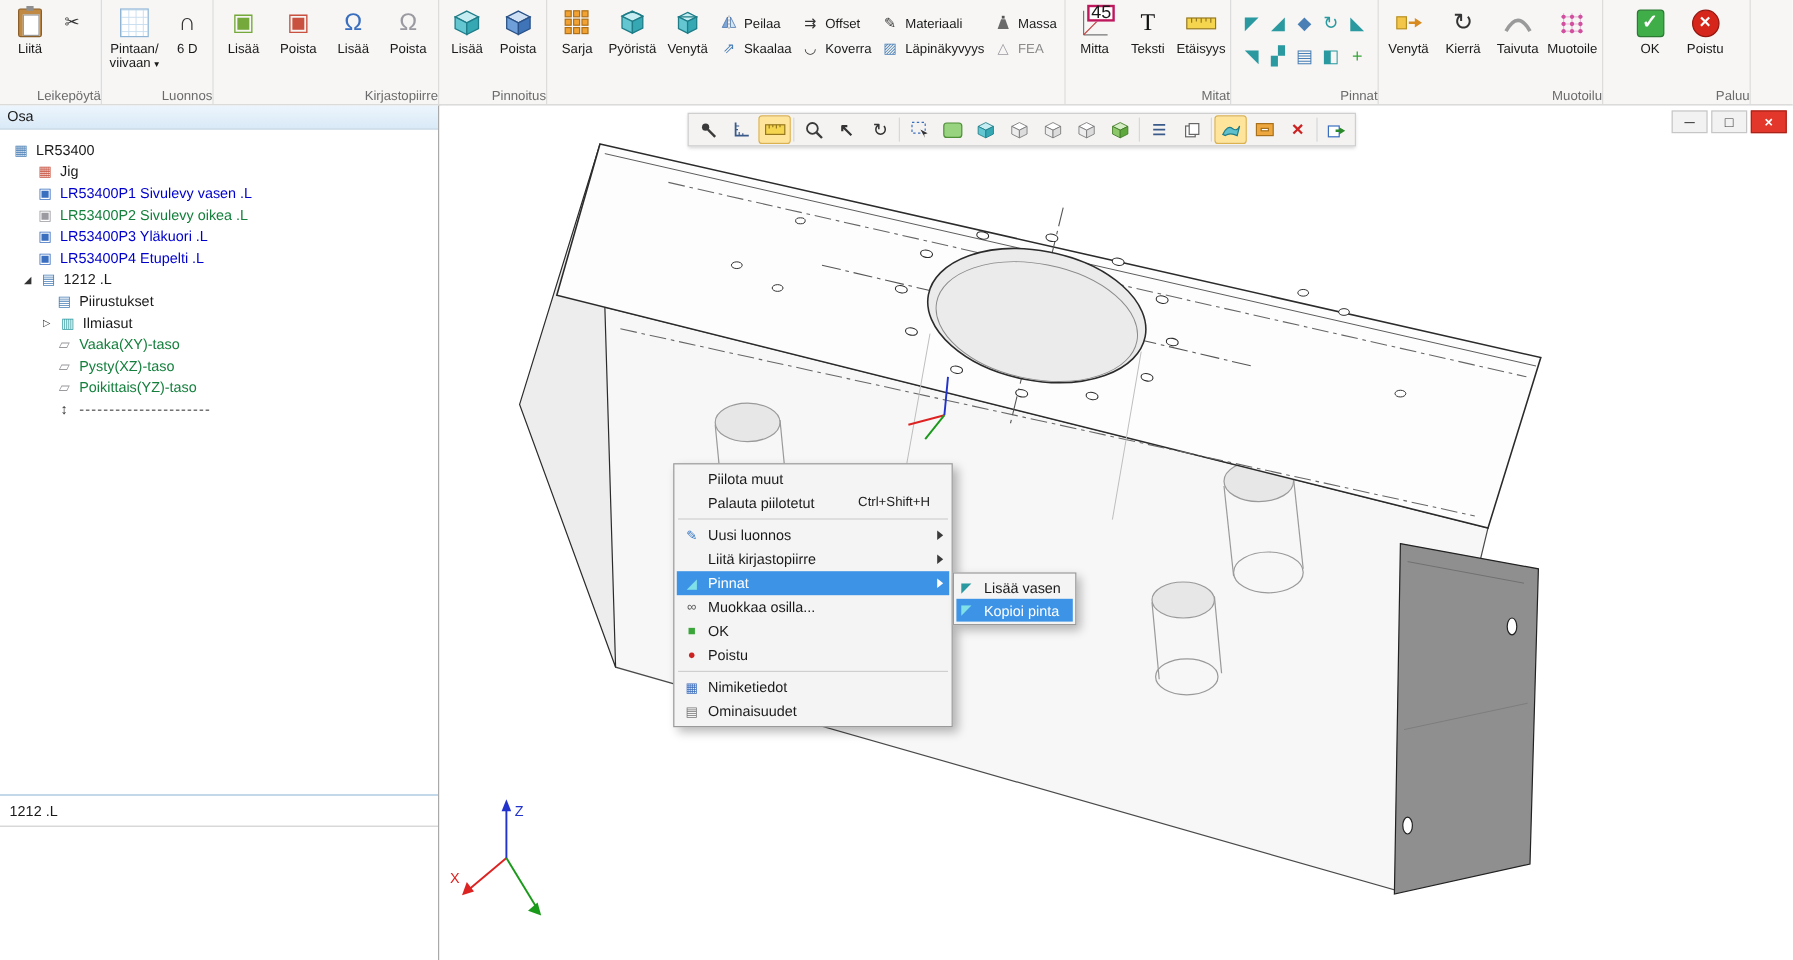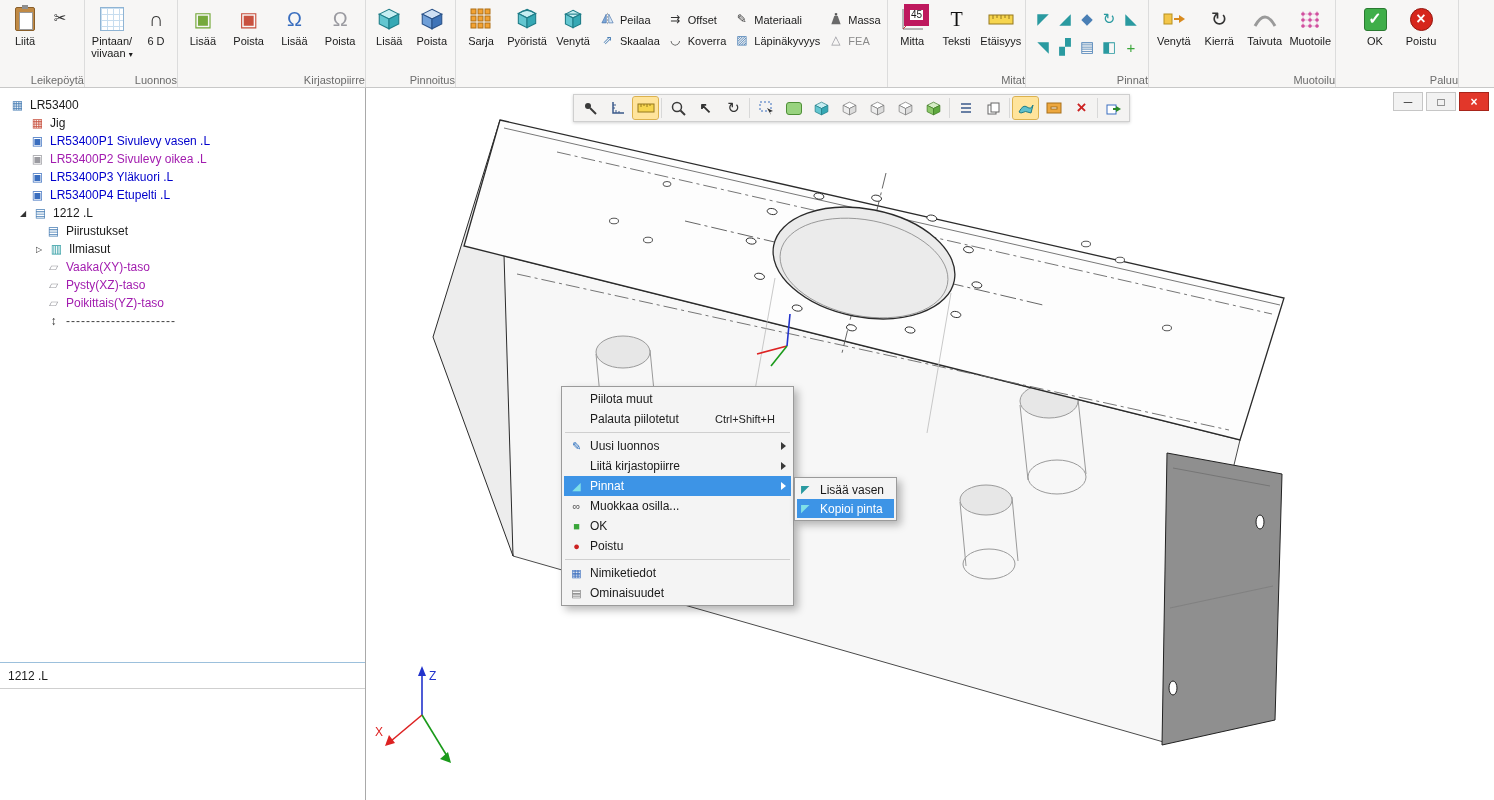--- a/index.html
+++ b/index.html
@@ -23,39 +23,39 @@
 .g-teal{color:#2a9aa0}.g-dark{color:#333}.g-slate{color:#4a7fb5}.g-ggreen{color:#3aa63a}
 .big{font-size:22px}
 .pgrid{display:grid;grid-template-columns:repeat(5,22px);grid-auto-rows:28px;padding:4px 2px 0 4px}
 .pgrid .tinybtn{width:22px;height:24px}
 
 .ico-clip{width:20px;height:24px;background:#c08a45;border:1px solid #8a5f2a;border-radius:2px;position:relative}
 .ico-clip::before{content:"";position:absolute;left:3px;top:4px;width:12px;height:16px;background:#fff;border:1px solid #999}
 .ico-clip::after{content:"";position:absolute;left:6px;top:-3px;width:6px;height:4px;background:#8f8f8f}
 .ico-sketchgrid{width:24px;height:24px;border:1px solid #8fb4d4;background-image:linear-gradient(#c7ddef 1px,transparent 1px),linear-gradient(90deg,#c7ddef 1px,transparent 1px);background-size:6px 6px;background-color:#fff}
 .ico-mitta{position:relative}
-.m45{position:absolute;top:-1px;right:-2px;font-size:10px;font-style:normal;border:6px solid #be185d;background:#fff;padding:0 1px;line-height:10px}
+.m45{position:absolute;top:-1px;right:-2px;font-size:15px;font-style:normal;border:2px solid #be185d;background:#fff;padding:0 1px;line-height:10px}
 .ico-ok{width:23px;height:23px;background:#3fae49;border:1px solid #2a7a31;border-radius:3px;color:#fff;display:flex;align-items:center;justify-content:center;font-size:16px;font-weight:bold}
 .ico-exit{width:23px;height:23px;background:#d6261c;border:1px solid #931710;border-radius:50%;color:#fff;display:flex;align-items:center;justify-content:center;font-size:16px;font-weight:bold}
 .serifT{font-family:"Liberation Serif",serif;font-size:24px;color:#111}
 .cube polygon{stroke-width:1}
 .cube.teal .t{fill:#c6eef2}.cube.teal .l{fill:#63c6d0}.cube.teal .r{fill:#35a8b4}.cube.teal polygon{stroke:#1f7d88}
 .cube.blue .t{fill:#cfe0f4}.cube.blue .l{fill:#6f9fd8}.cube.blue .r{fill:#3f74b8}.cube.blue polygon{stroke:#2a5288}
 .cube.green .t{fill:#d6eec6}.cube.green .l{fill:#8cc86a}.cube.green .r{fill:#5ea83e}.cube.green polygon{stroke:#3f7a24}
 .cube.white .t{fill:#fff}.cube.white .l{fill:#ededed}.cube.white .r{fill:#dcdcdc}.cube.white polygon{stroke:#777}
 
 
 .side{position:absolute;top:88px;left:0;width:366px;bottom:0;background:#fff;border-right:1px solid #a9a9a9}
 .side-h{height:20px;line-height:19px;padding-left:6px;background:linear-gradient(#ecf5fc,#d9eaf7);border-bottom:1px solid #b9cfe0}
 .tree{padding-top:8px}
 .trow{display:flex;align-items:center;height:18px;gap:5px;padding-left:10px}
 .trow .exp{width:10px;flex:0 0 10px;font-size:8px;color:#333;text-align:center}
 .trow .ti{width:15px;flex:0 0 15px;font-size:12px;text-align:center;line-height:1}
 .ind1{padding-left:30px}.ind1e{padding-left:18px}.ind2{padding-left:46px}.ind2e{padding-left:34px}
-.c-link{color:#0000cc}.c-dis{color:#a21caf}.c-dash{color:#444;letter-spacing:1px}
+.c-link{color:#0000cc}.c-dis{color:#15803d}.c-dash{color:#444;letter-spacing:1px}
 .side-bot{position:absolute;left:0;right:0;top:574px;border-top:1px solid #9cc0dc;background:#fff;bottom:0}
 .side-bot .blbl{height:26px;line-height:26px;padding-left:8px;border-bottom:1px solid #cfcfcf}
 
 
 .viewport{position:absolute;left:367px;top:88px;right:0;bottom:0;background:#fff}
 .part{position:absolute;left:0;top:0}
 .vtb{position:absolute;left:206px;top:6px;display:flex;align-items:center;gap:3px;background:#f4f3f2;border:1px solid #cfcfcf;padding:2px 3px;box-shadow:0 1px 3px rgba(0,0,0,.18)}
 .vt{width:25px;height:22px;display:flex;align-items:center;justify-content:center;font-size:15px;border-radius:2px;color:#333}
 .vt.sel{background:#ffe49c;outline:1px solid #dcb24e}
 .vsep{width:1px;height:20px;background:#d8d8d8}
@@ -390,20 +390,21 @@
         <span class="lbl">Poistu</span>
       </div>
     </div>
     <div class="rglabel">Paluu</div>
   </div>
 
   <div style="flex:1 1 auto"></div>
 </div>
 
 <div class="side">
+  <div class="side-h">Osa</div>
   <div class="tree">
     <div class="trow">
       <span class="ti g-slate">▦</span>
       <span>LR53400</span>
     </div>
     <div class="trow ind1">
       <span class="ti g-red">▦</span>
       <span>Jig</span>
     </div>
     <div class="trow ind1">

